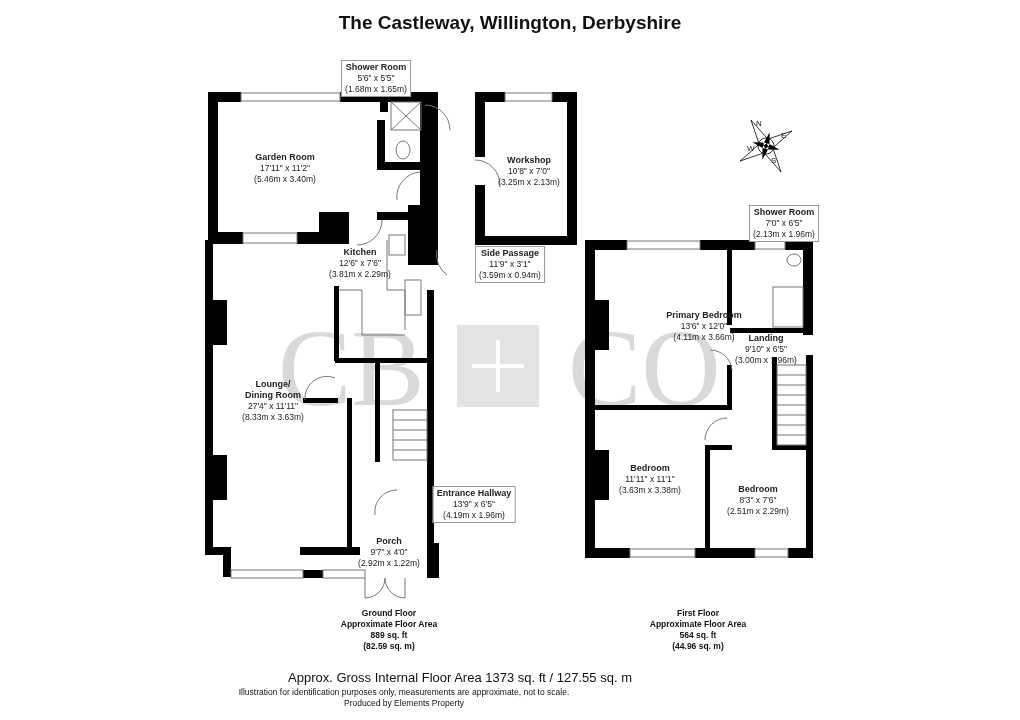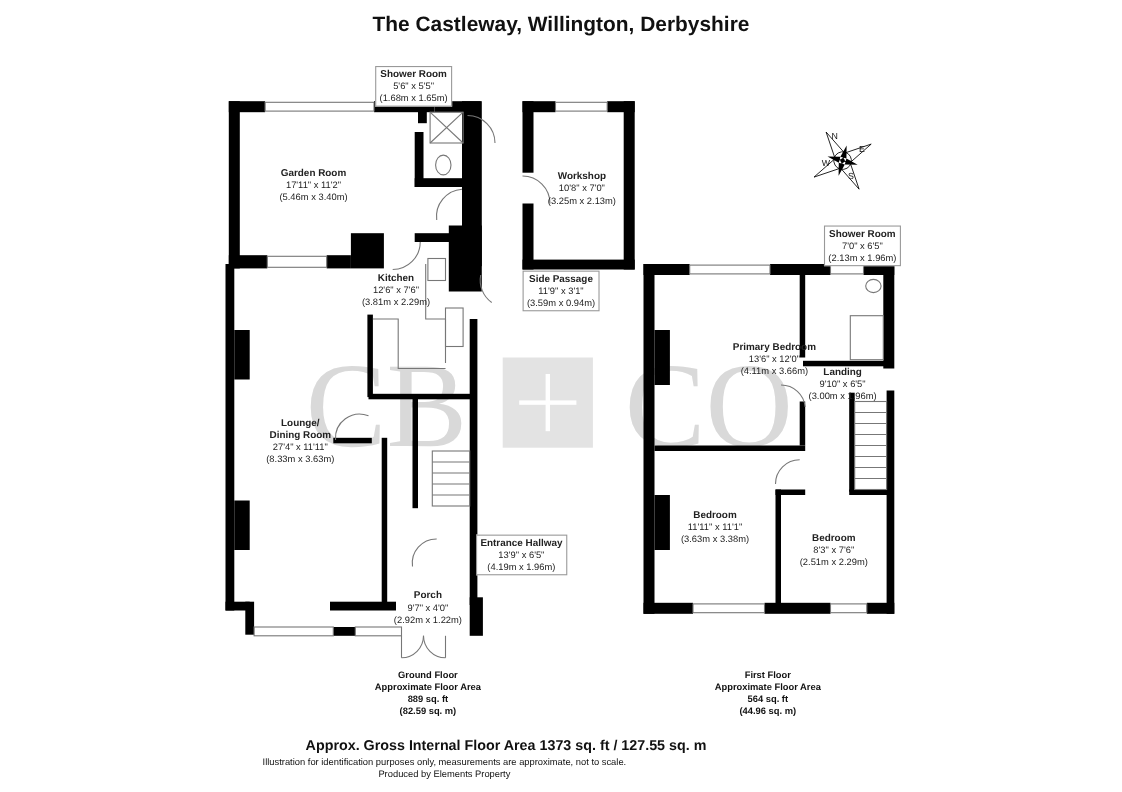--- a/index.html
+++ b/index.html
@@ -4,21 +4,21 @@
 <style>
   html,body{margin:0;padding:0;background:#fff;}
   body{width:1020px;height:720px;position:relative;overflow:hidden;font-family:"Liberation Sans",sans-serif;color:#111;}
   .abs{position:absolute;}
   .title{left:0;width:1020px;top:12px;text-align:center;font-weight:bold;font-size:19px;}
   svg.plan{position:absolute;left:0;top:0;}
   .lbl{position:absolute;text-align:center;font-size:8.5px;line-height:11px;color:#222;white-space:nowrap;transform:translateX(-50%);}
   .lbl .n{font-weight:bold;font-size:9px;}
   .box{border:1px solid #999;background:#fff;padding:1px 3px;}
   .floor-area{position:absolute;text-align:center;font-weight:bold;font-size:8.5px;line-height:11px;transform:translateX(-50%);white-space:nowrap;}
-  .gross{left:0;width:920px;top:670px;text-align:center;font-weight:bold;font-size:13px;}
+  .gross{left:0;width:920px;top:670px;text-align:center;font-weight:normal;font-size:13px;}
   .disc{left:0;width:808px;top:687px;text-align:center;font-size:8.5px;line-height:11px;}
   .wm{position:absolute;color:#d9d9d9;font-family:"Liberation Serif",serif;font-size:110px;line-height:100px;}
   .wm-box{position:absolute;left:457px;top:325px;width:82px;height:82px;background:#e3e3e3;}
   .wm-box:before{content:"";position:absolute;left:39px;top:15px;width:4px;height:52px;background:#fff;}
   .wm-box:after{content:"";position:absolute;left:15px;top:39px;width:52px;height:4px;background:#fff;}
 </style>
 </head>
 <body>
 
 <div class="abs title">The Castleway, Willington, Derbyshire</div>

